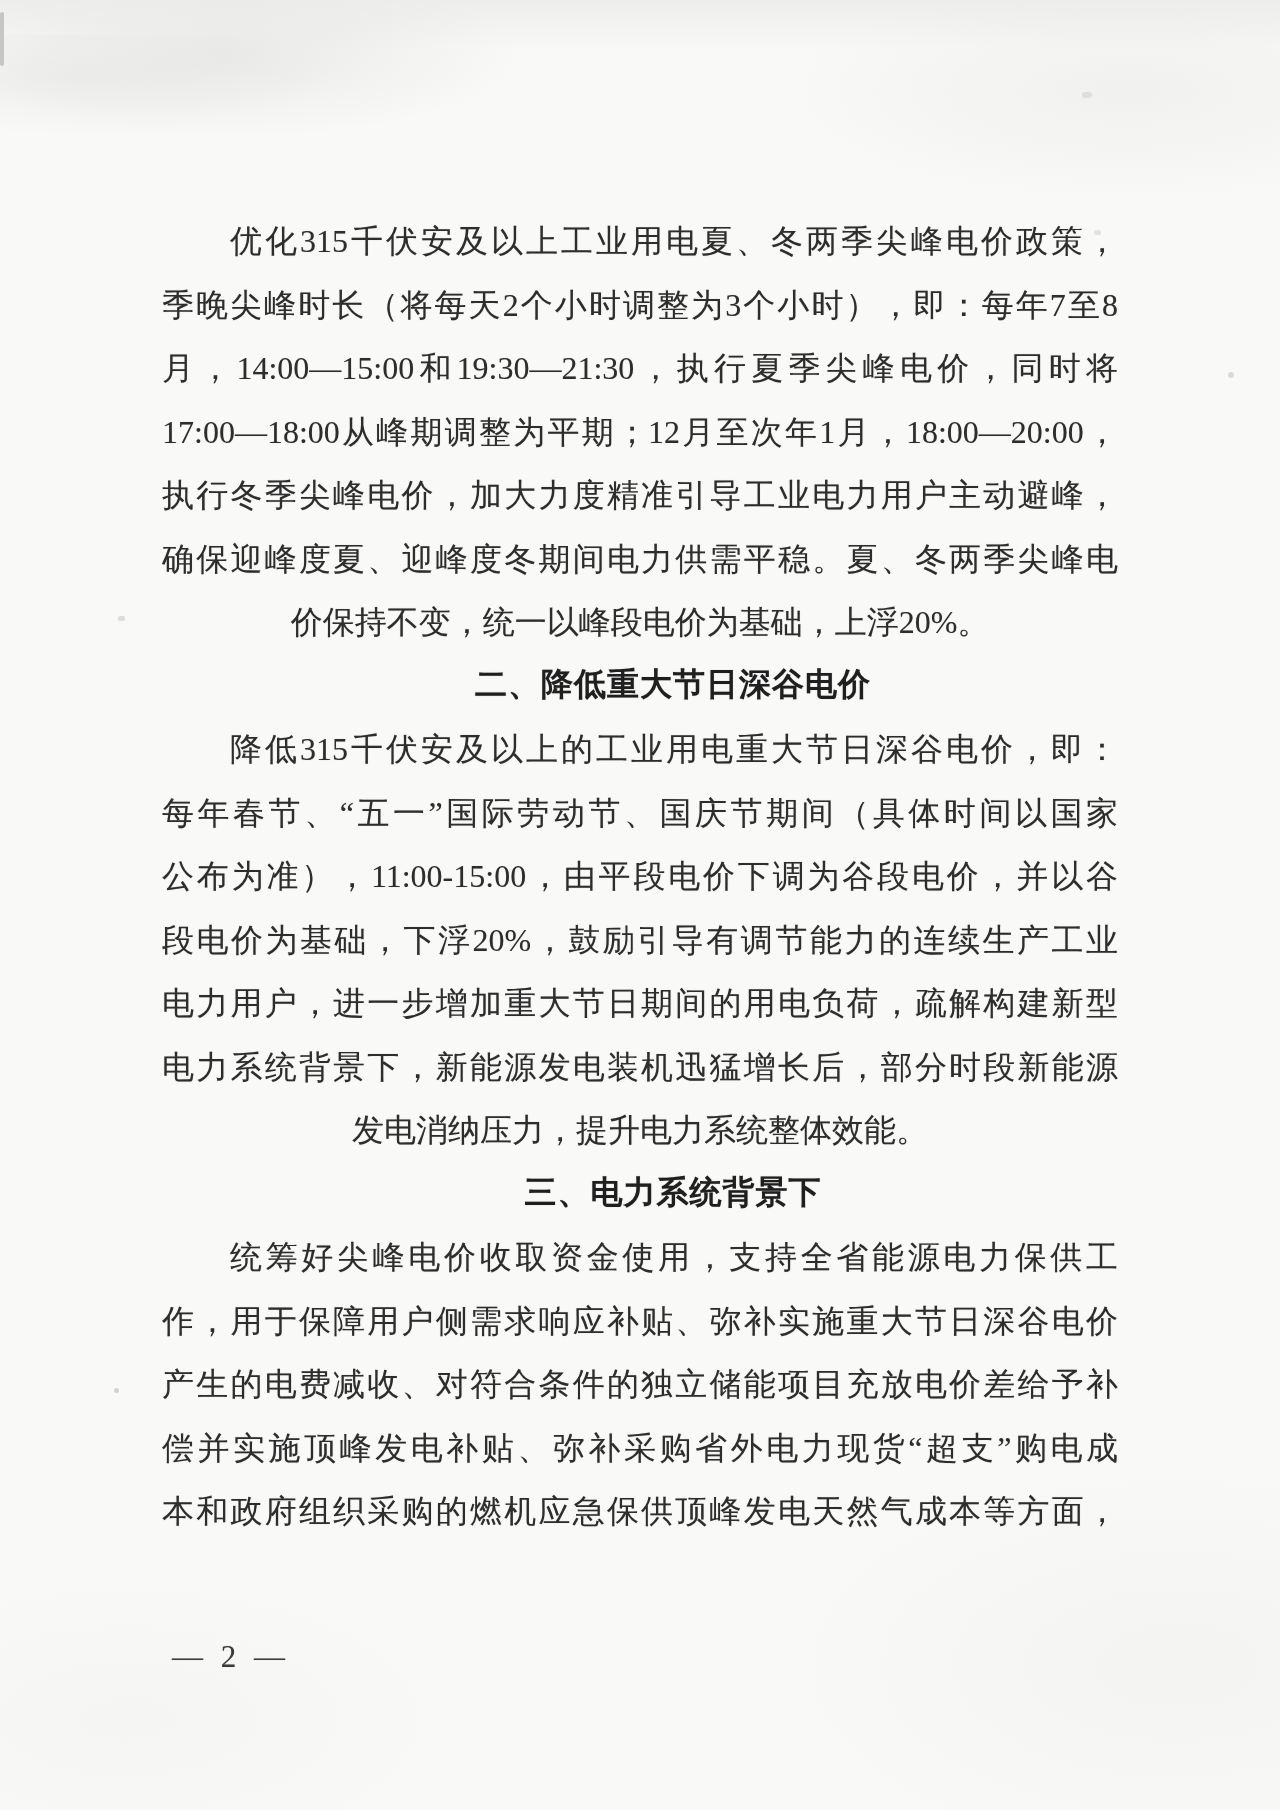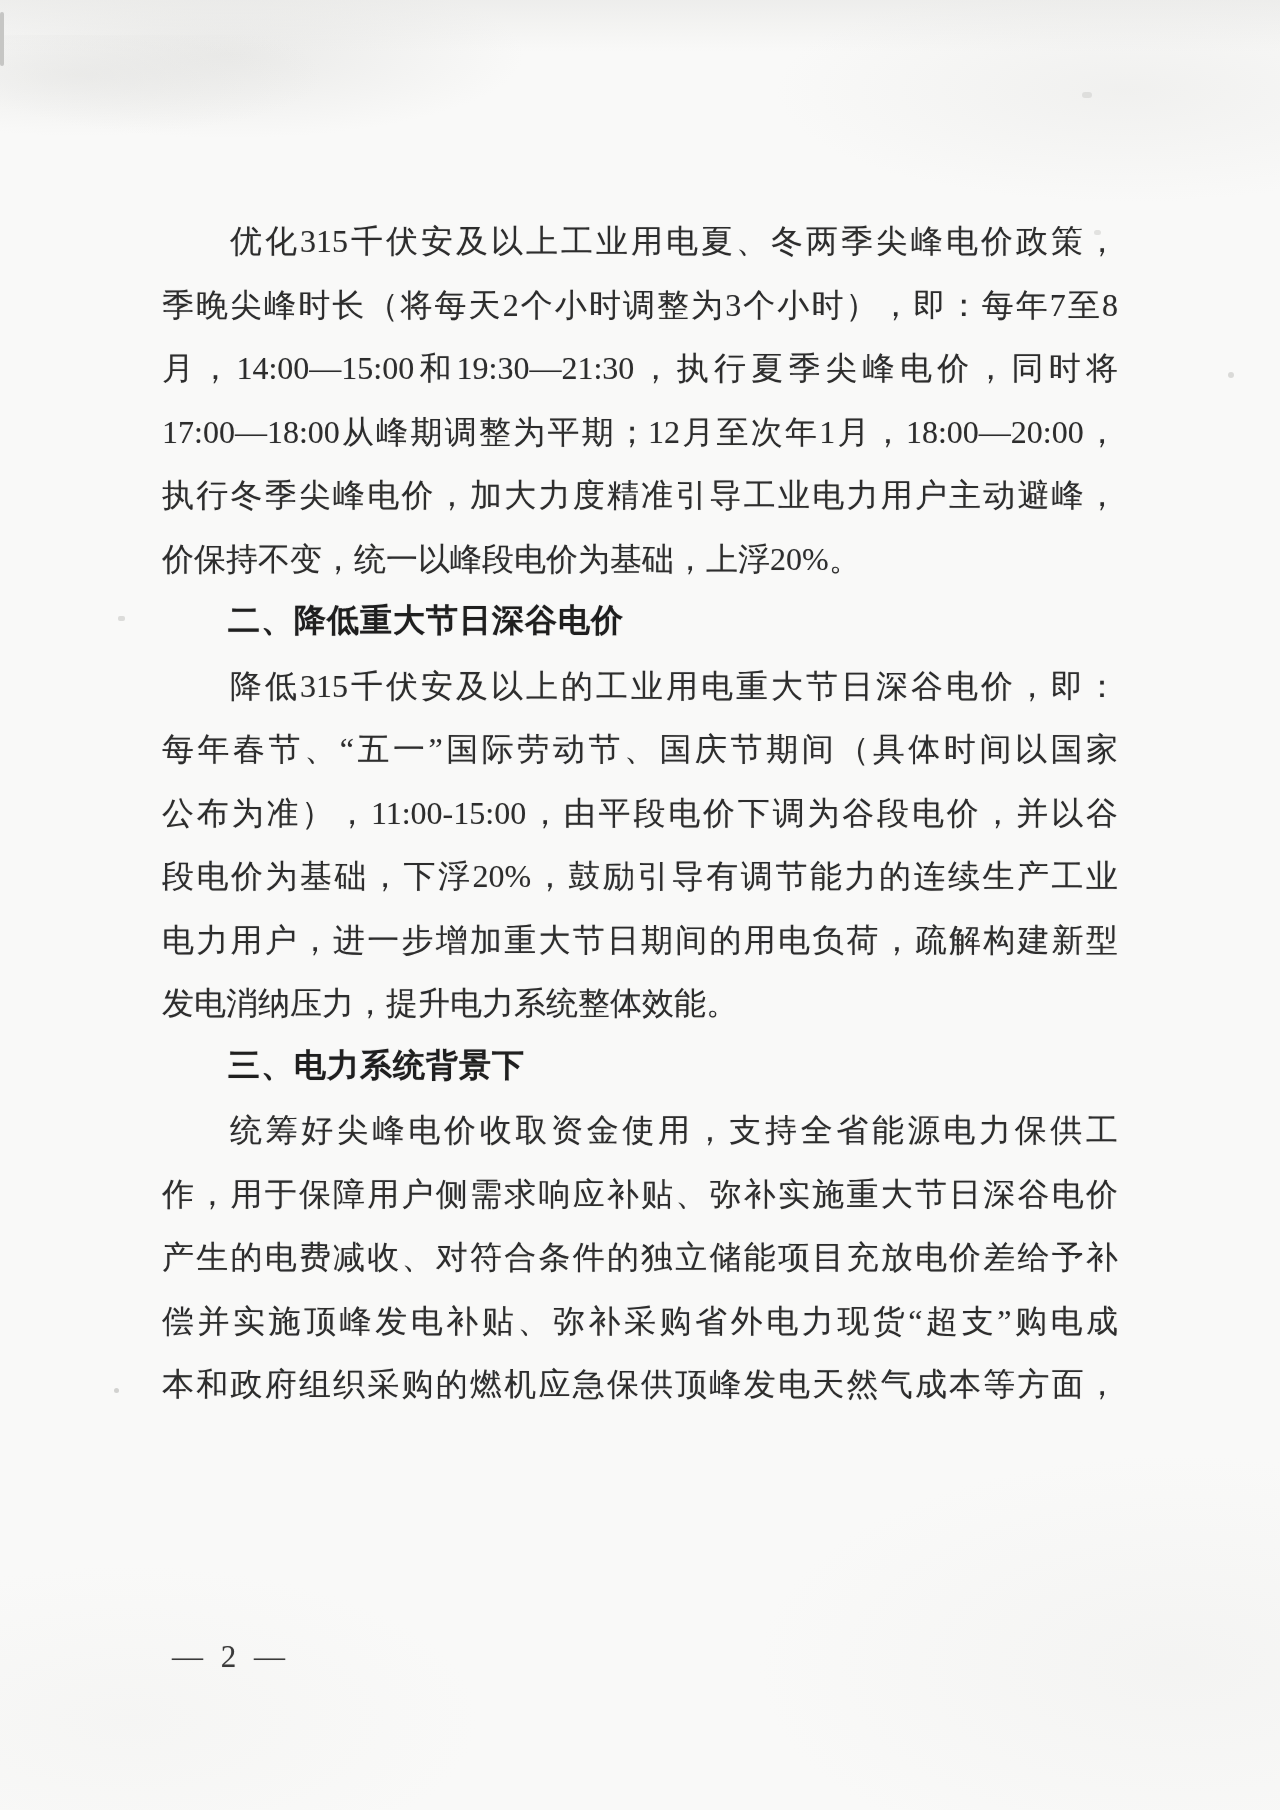--- a/index.html
+++ b/index.html
@@ -32,20 +32,21 @@
     width: 956px;
     font-size: 32px;
     line-height: 63.5px;
     color: #2d2d2d;
     text-shadow: 0 0 1px rgba(45,45,45,0.28);
   }
   .ln {
     height: 63.5px;
     overflow: hidden;
     white-space: nowrap;
+    text-align: center;
   }
   .j {
     text-align: justify;
     text-align-last: justify;
   }
   .indent {
     text-indent: 68px;
   }
   .hd {
     font-family: Liberation Mono, monospace;
@@ -92,29 +93,31 @@
 <div class="art art-speck-d"></div>
 <div class="art art-speck-e"></div>
 
 <div class="textblock">
 
   <div class="ln j indent">优化315千伏安及以上工业用电夏、冬两季尖峰电价政策，</div>
   <div class="ln j">季晚尖峰时长（将每天2个小时调整为3个小时），即：每年7至8</div>
   <div class="ln j">月，14:00—15:00和19:30—21:30，执行夏季尖峰电价，同时将</div>
   <div class="ln j">17:00—18:00从峰期调整为平期；12月至次年1月，18:00—20:00，</div>
   <div class="ln j">执行冬季尖峰电价，加大力度精准引导工业电力用户主动避峰，</div>
+  <div class="ln j">确保迎峰度夏、迎峰度冬期间电力供需平稳。夏、冬两季尖峰电</div>
   <div class="ln">价保持不变，统一以峰段电价为基础，上浮20%。</div>
 
   <div class="ln hd">二、降低重大节日深谷电价</div>
 
   <div class="ln j indent">降低315千伏安及以上的工业用电重大节日深谷电价，即：</div>
   <div class="ln j">每年春节、“五一”国际劳动节、国庆节期间（具体时间以国家</div>
   <div class="ln j">公布为准），11:00-15:00，由平段电价下调为谷段电价，并以谷</div>
   <div class="ln j">段电价为基础，下浮20%，鼓励引导有调节能力的连续生产工业</div>
   <div class="ln j">电力用户，进一步增加重大节日期间的用电负荷，疏解构建新型</div>
+  <div class="ln j">电力系统背景下，新能源发电装机迅猛增长后，部分时段新能源</div>
   <div class="ln">发电消纳压力，提升电力系统整体效能。</div>
 
   <div class="ln hd">三、电力系统背景下</div>
 
   <div class="ln j indent">统筹好尖峰电价收取资金使用，支持全省能源电力保供工</div>
   <div class="ln j">作，用于保障用户侧需求响应补贴、弥补实施重大节日深谷电价</div>
   <div class="ln j">产生的电费减收、对符合条件的独立储能项目充放电价差给予补</div>
   <div class="ln j">偿并实施顶峰发电补贴、弥补采购省外电力现货“超支”购电成</div>
   <div class="ln j">本和政府组织采购的燃机应急保供顶峰发电天然气成本等方面，</div>
 </div>

